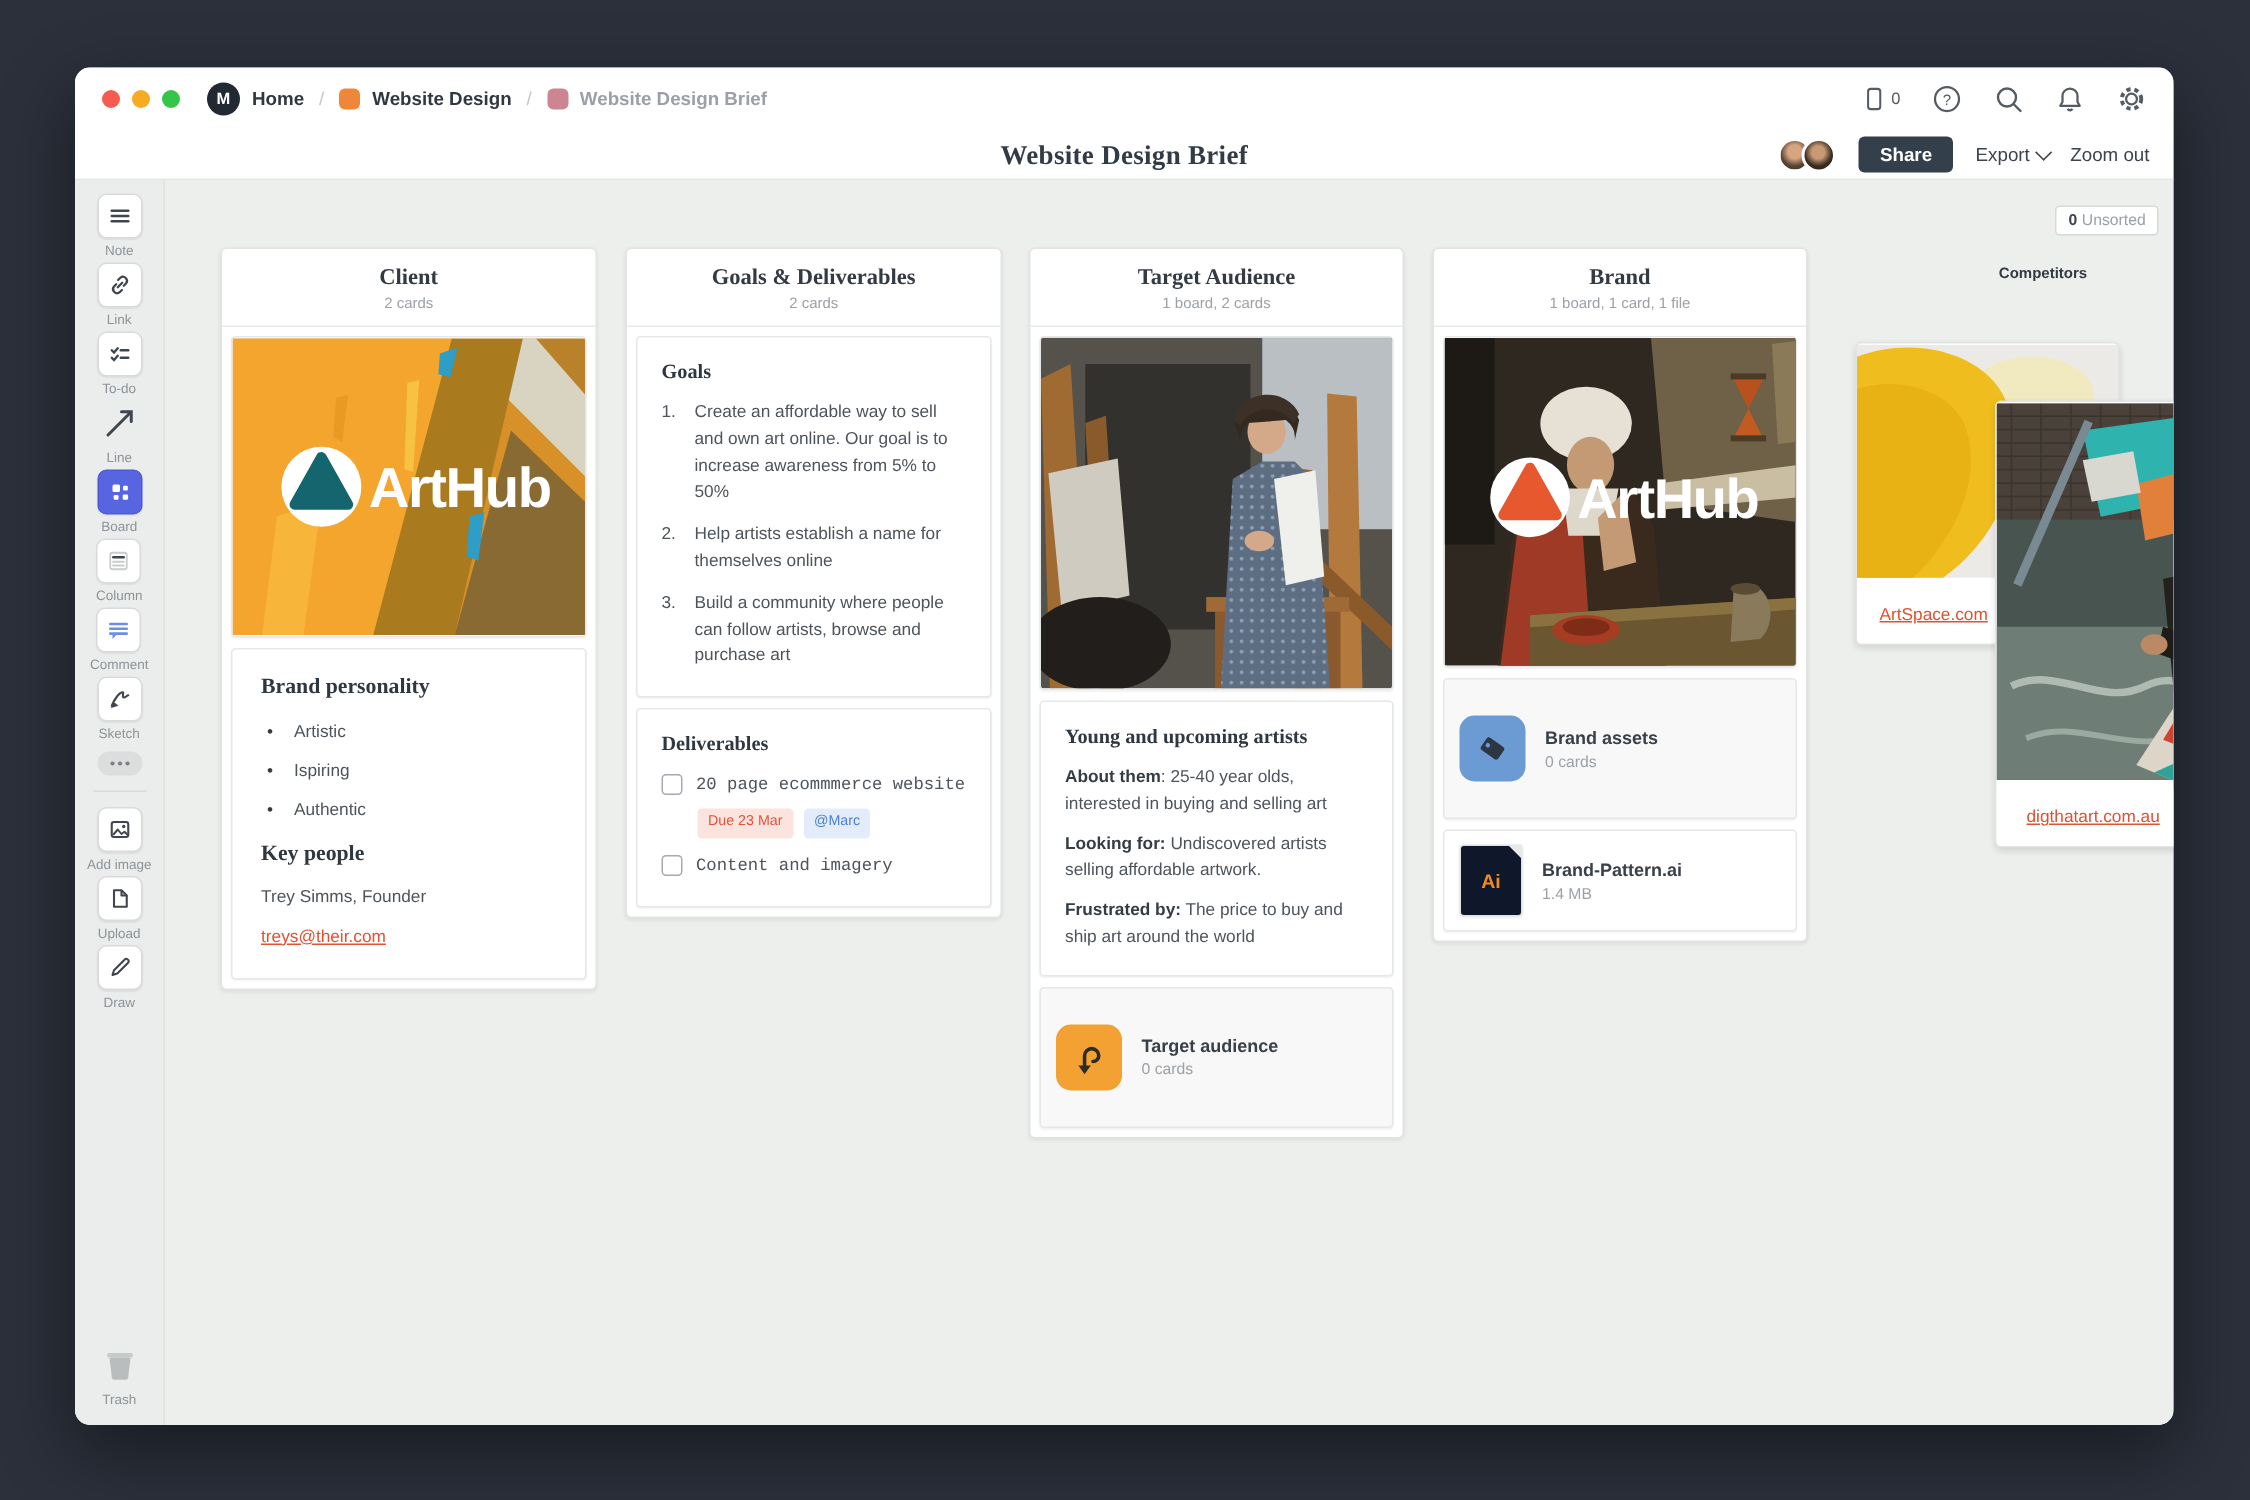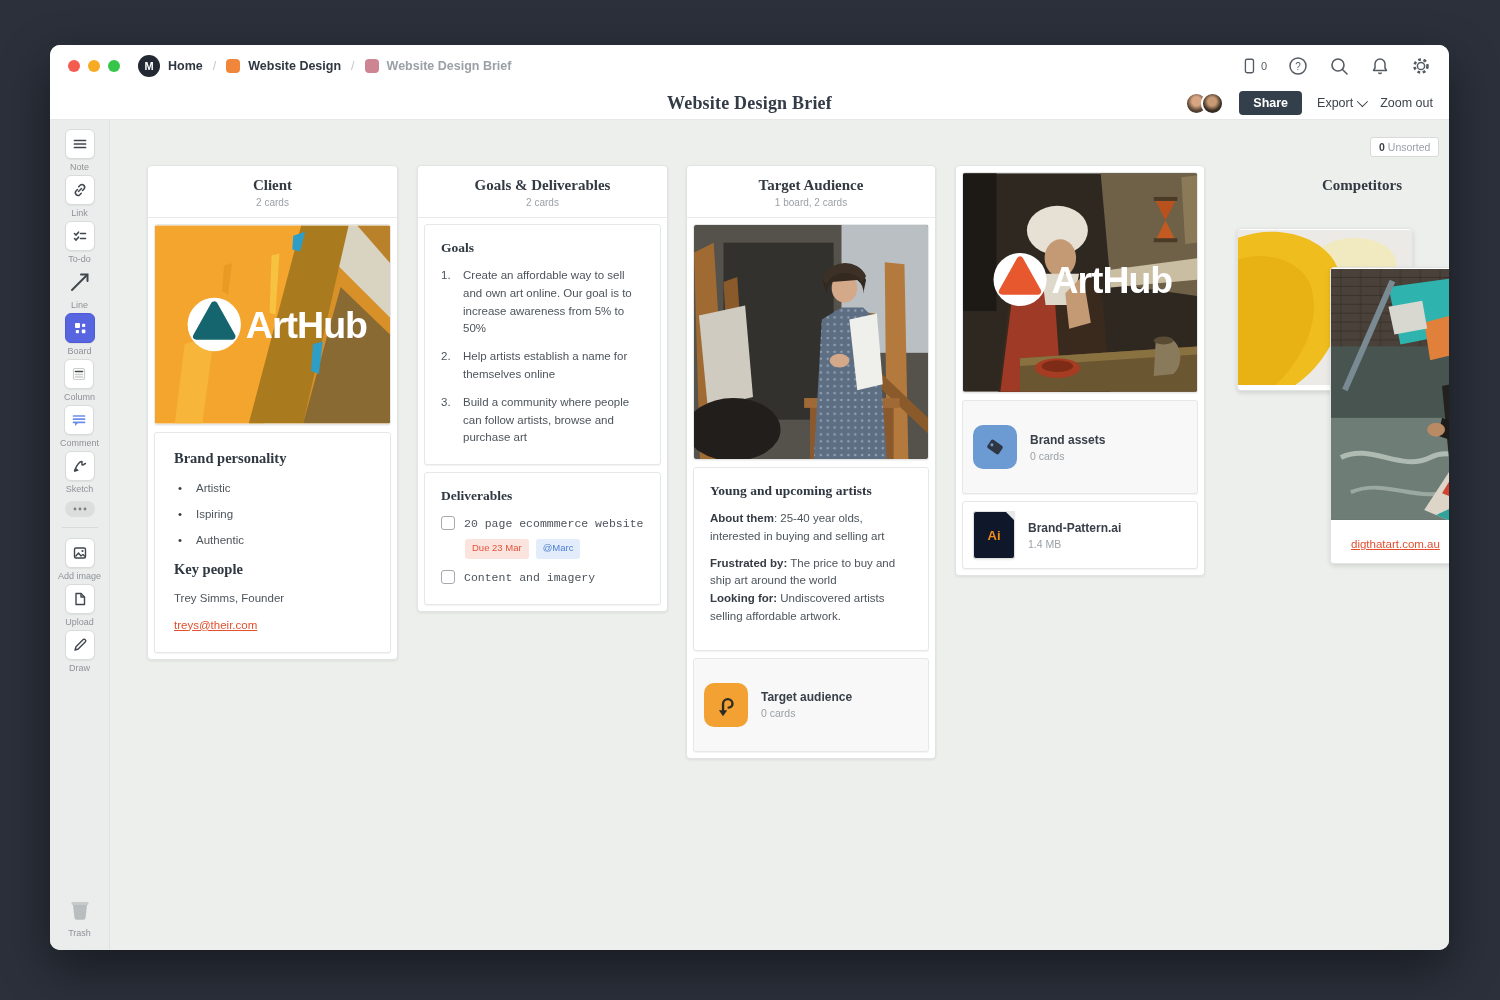--- a/index.html
+++ b/index.html
@@ -102,21 +102,21 @@
   .row-title { font-size:12px; font-weight:bold; color:#39404a; }
   .row-sub { font-size:10.5px; color:#9ba1a7; margin-top:3px; }
   .file-icon { width:42px; height:48px; background:#0f172a; border:1px solid #e0e2e1; border-radius:3px;
                position:relative; flex:none; display:flex; align-items:center; justify-content:center;
                box-shadow:0 1px 2px rgba(0,0,0,.08); }
   .file-icon .fold { position:absolute; top:-1px; right:-1px; width:0; height:0;
                      border-left:10px solid transparent; border-top:10px solid #e8eae9; }
   .file-icon .ai { color:#f08c1e; font-size:13px; font-weight:bold; }
 
   .competitors-title { position:absolute; left:1142px; top:57px; width:220px; text-align:center;
-                       font-family:Liberation Serif, serif; font-weight:bold; font-size:15px; color:#333a42; }
+                       font-family:Liberation Sans, sans-serif; font-weight:bold; font-size:10px; color:#333a42; }
   .link-card { position:absolute; background:#fff; border:1px solid #e2e4e3; border-radius:4px;
                overflow:hidden; box-shadow:0 2px 5px rgba(0,0,0,.12); }
   .link-card .foot { padding:13px 15px; font-size:11.5px; background:#fff; }
 </style>
 </head>
 <body>
 
 <div class="window">
 
   <div class="hdr">
@@ -447,39 +447,43 @@
               <polygon points="158,96 186,90 192,162 166,168" fill="#efefec"></polygon>
               <ellipse cx="153" cy="64" rx="13" ry="15" fill="#d4a98a"></ellipse>
               <path d="M131 58 a23 20 0 0 1 44 -2 l-3 14 a18 16 0 0 0 -6 -14 l-26 2 a20 18 0 0 0 -5 12 Z" fill="#34291f"></path>
               <path d="M131 56 a23 21 0 0 1 44 -4 l-4 6 a20 18 0 0 0 -36 2 Z" fill="#3d3026"></path>
               <ellipse cx="148" cy="138" rx="10" ry="7" fill="#d4a98a"></ellipse>
             </svg>
           </div>
           <div class="card text-card">
             <div class="serif-h">Young and upcoming artists</div>
             <p style="margin-bottom:9px;"><b>About them</b><span>: 25-40 year olds, interested in buying and selling art</span></p>
+            <p style="margin-bottom:9px;"><b>Looking for:</b><span> Undiscovered artists selling affordable artwork.</span></p>
             <p><b>Frustrated by:</b><span> The price to buy and ship art around the world</span></p>
-            <p style="margin-bottom:9px;"><b>Looking for:</b><span> Undiscovered artists selling affordable artwork.</span></p>
           </div>
           <div class="card row-card graybg">
             <span class="board-icon orange">
               <svg width="26" height="26" viewBox="0 0 44 44">
                 <path d="M17 34 L17 20 A8 8 0 0 1 33 20 A6.5 6.5 0 0 1 26.5 26.5" fill="none" stroke="#2e2a24" stroke-width="4" stroke-linecap="round"></path>
                 <polygon points="10,31 24,31 17,41" fill="#2e2a24"></polygon>
               </svg>
             </span>
             <span>
               <div class="row-title">Target audience</div>
               <div class="row-sub">0 cards</div>
             </span>
           </div>
         </div>
       </div>
 
       <div class="col" style="left:845px; top:45px; width:250px;">
+        <div class="col-head">
+          <div class="col-title">Brand</div>
+          <div class="col-count">1 board, 1 card, 1 file</div>
+        </div>
         <div class="col-body">
           <div class="card">
             <svg class="scene" width="236" height="219" viewBox="0 0 240 222">
               <rect width="240" height="222" fill="#2e2820"></rect>
               <polygon points="140,0 240,0 240,125 150,112" fill="#6e6148"></polygon>
               <polygon points="150,98 240,86 240,108 150,116" fill="#c9bda2"></polygon>
               <polygon points="196,28 216,28 206,48" fill="#b8511e"></polygon>
               <polygon points="196,68 216,68 206,48" fill="#c25a22"></polygon>
               <rect x="194" y="24" width="24" height="4" fill="#4a3a26"></rect>
                 <rect x="194" y="66" width="24" height="4" fill="#4a3a26"></rect>
@@ -531,20 +535,23 @@
 
       <div class="competitors-title">Competitors</div>
 
       <div class="link-card" style="left:1127px; top:108px; width:176px; z-index:1;">
         <svg class="scene" width="174" height="157" viewBox="0 0 176 157">
           <rect width="176" height="157" fill="#eceae6"></rect>
           <ellipse cx="118" cy="34" rx="42" ry="26" fill="#f6e9a0" opacity="0.55"></ellipse>
           <path d="M0 8 C 42 -8 92 8 102 42 C 116 84 94 132 58 157 L0 157 Z" fill="#f0bd1e"></path>
           <path d="M0 30 C 30 20 66 32 74 58 C 84 92 66 130 38 157 L0 157 Z" fill="#e9b214"></path>
         </svg>
+        <div class="foot">
+          <span class="link-text">ArtSpace.com</span>
+        </div>
       </div>
 
       <div class="link-card" style="left:1220px; top:147px; width:235px; z-index:2;">
         <svg class="scene" width="233" height="253" viewBox="0 0 235 253">
           <defs>
               <pattern id="bricks" width="20" height="9" patternUnits="userSpaceOnUse">
                 <rect width="20" height="9" fill="#4a423a"></rect>
                 <line x1="0" y1="8.5" x2="20" y2="8.5" stroke="#3a332c" stroke-width="1.2"></line>
                 <line x1="10" y1="0" x2="10" y2="9" stroke="#3a332c" stroke-width="1"></line>
               </pattern>

